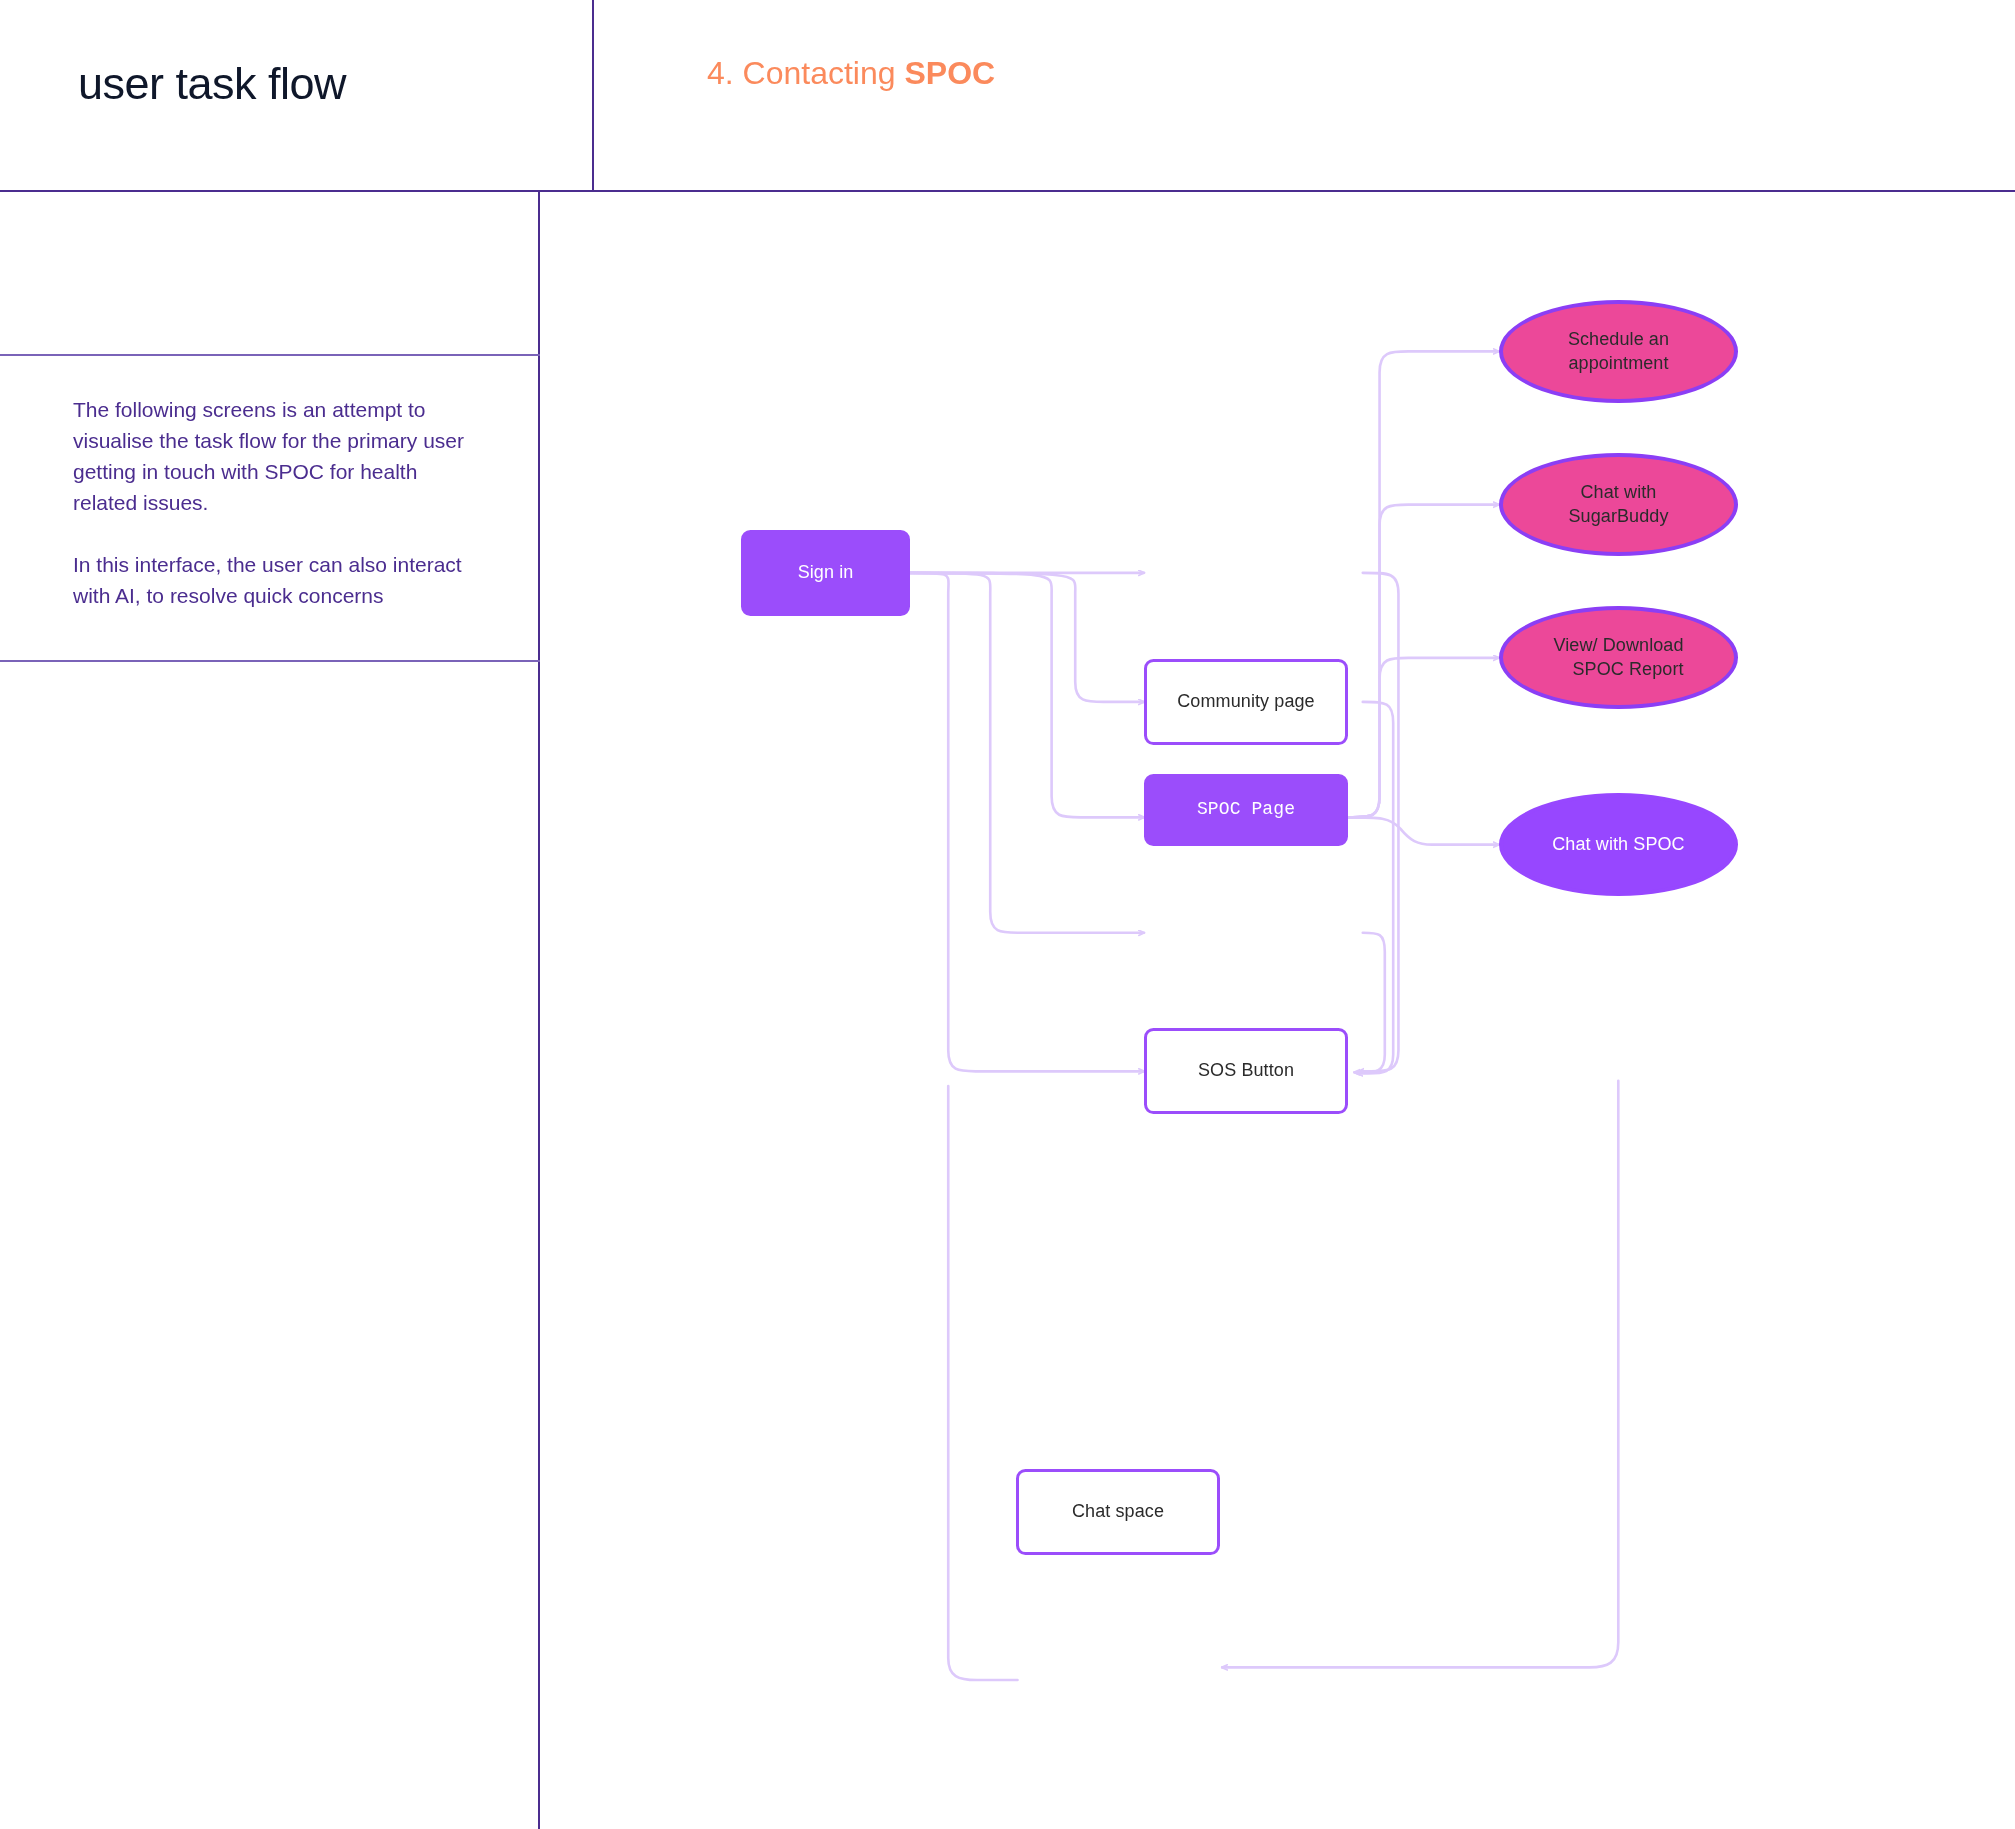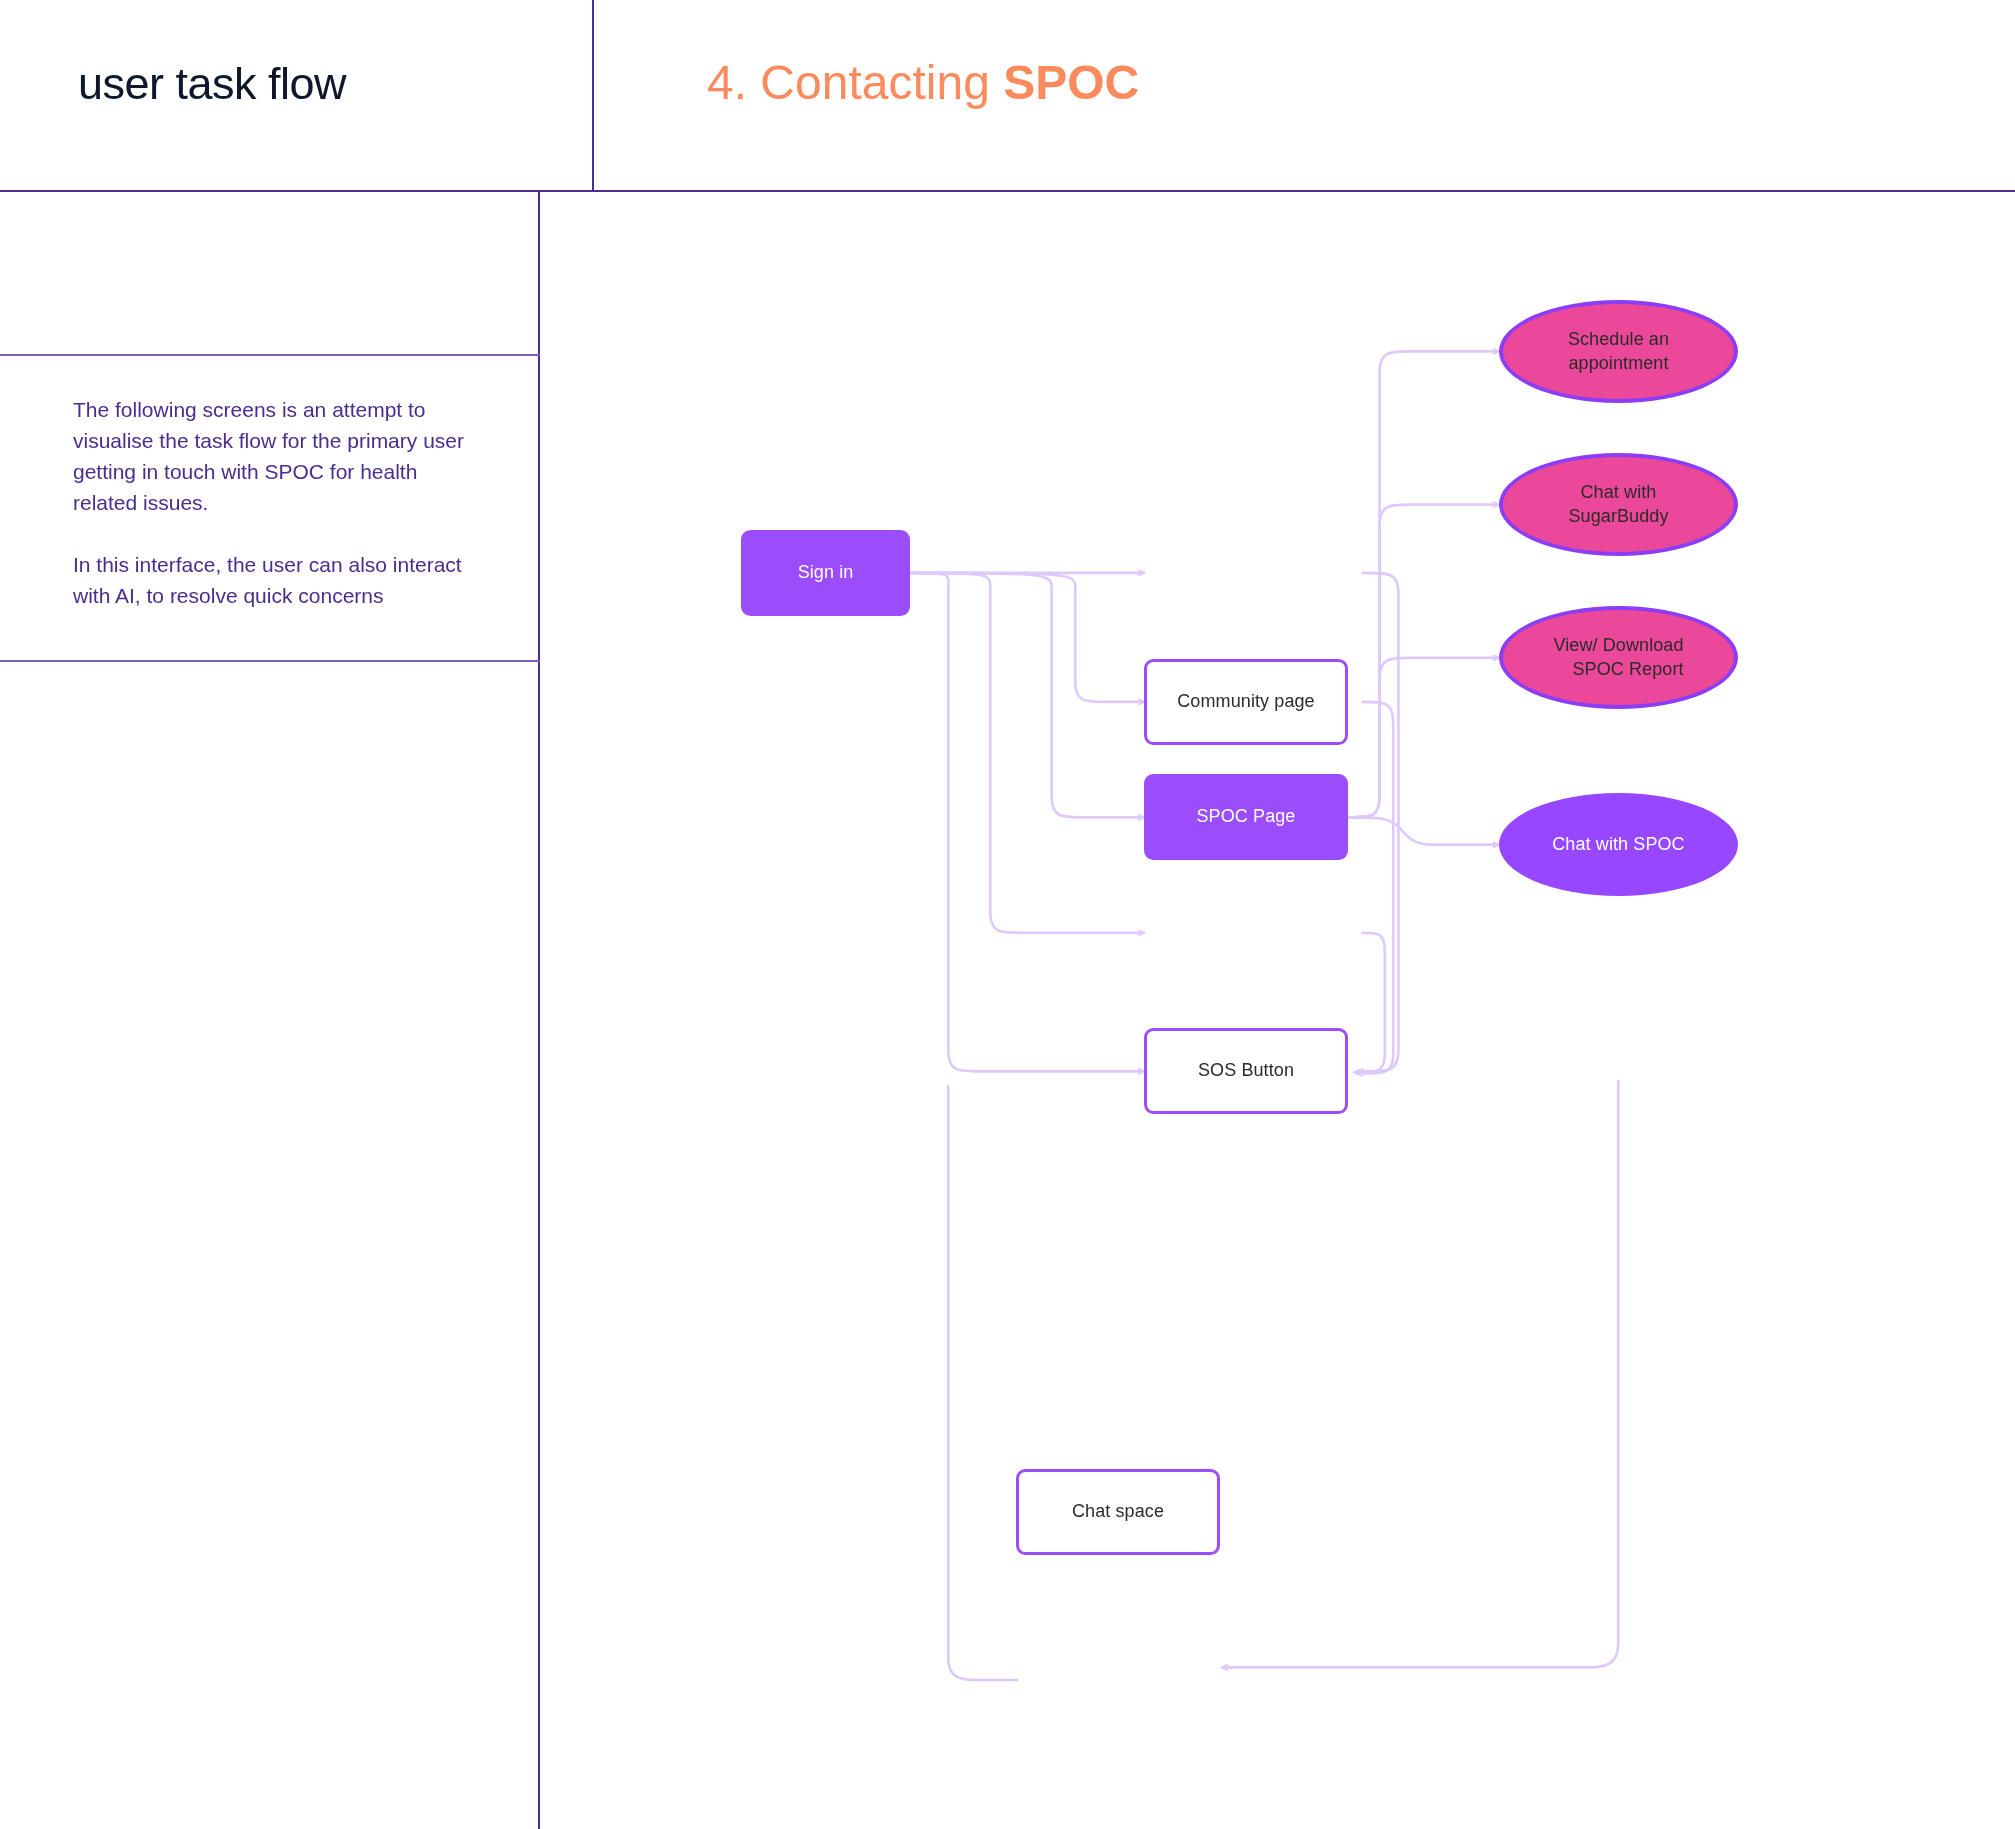--- a/index.html
+++ b/index.html
@@ -35,21 +35,21 @@
     font-size: 45px;
     font-weight: 400;
     color: #0f172a;
     letter-spacing: -0.5px;
     white-space: nowrap;
   }
 
   #section-title {
     position: absolute;
     left: 707px; top: 55px;
-    font-size: 48px;
+    font-size: 32px;
     font-weight: 400;
     color: #fb8a5c;
     white-space: nowrap;
   }
   #section-title .strong { font-weight: 700; }
 
   
   #sidebar {
     position: absolute;
     left: 0; top: 192px;
@@ -195,21 +195,21 @@
       <path d="M778,1700 L778,2790 C 778,2826 798,2832 832,2832 L910,2832"></path>
 
     </g>
   </svg>
 
   <div class="node rect filled" style="left:201px; top:336px; width:169px; height:86px;">Sign in</div>
 
 
   <div class="node rect" style="left:604px; top:465px; width:204px; height:86px;">Community page</div>
 
-  <div class="node rect filled" style="left:604px; top:580px; width:204px; height:86px;">SPOC Page</div>
+  <div class="node rect filled" style="left:604px; top:580px; width:204px; height:72px;font-family:Liberation Mono, monospace;">SPOC Page</div>
 
 
   <div class="node rect" style="left:604px; top:834px; width:204px; height:86px;">SOS Button</div>
 
   <div class="node rect" style="left:476px; top:1275px; width:204px; height:86px;">Chat space</div>
 
   <div class="node ellipse" style="left:959px; top:106px; width:239px; height:103px;">Schedule an
 appointment</div>
 
   <div class="node ellipse" style="left:959px; top:259px; width:239px; height:103px;">Chat with

